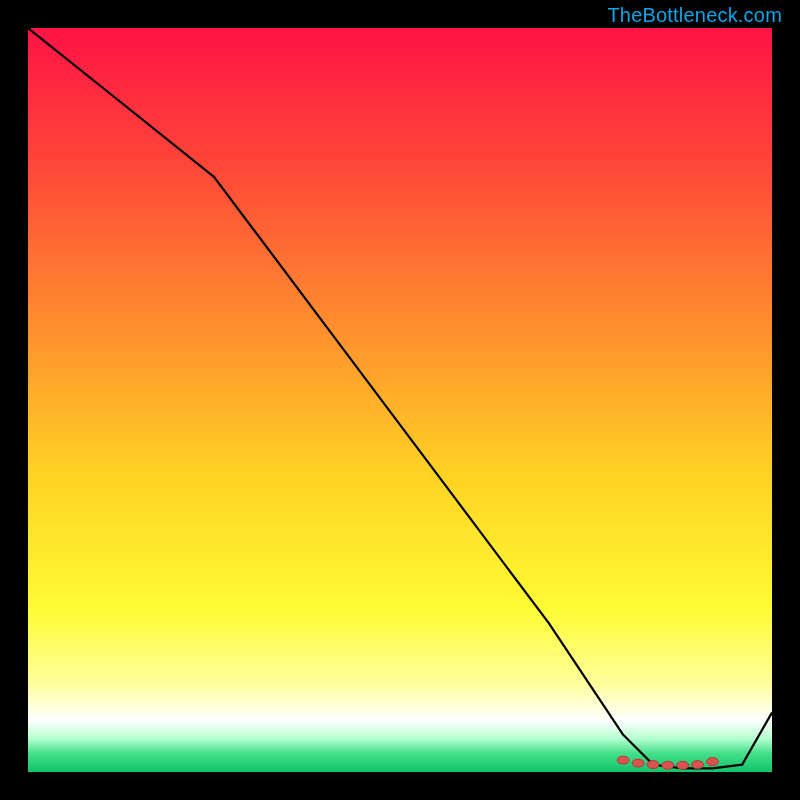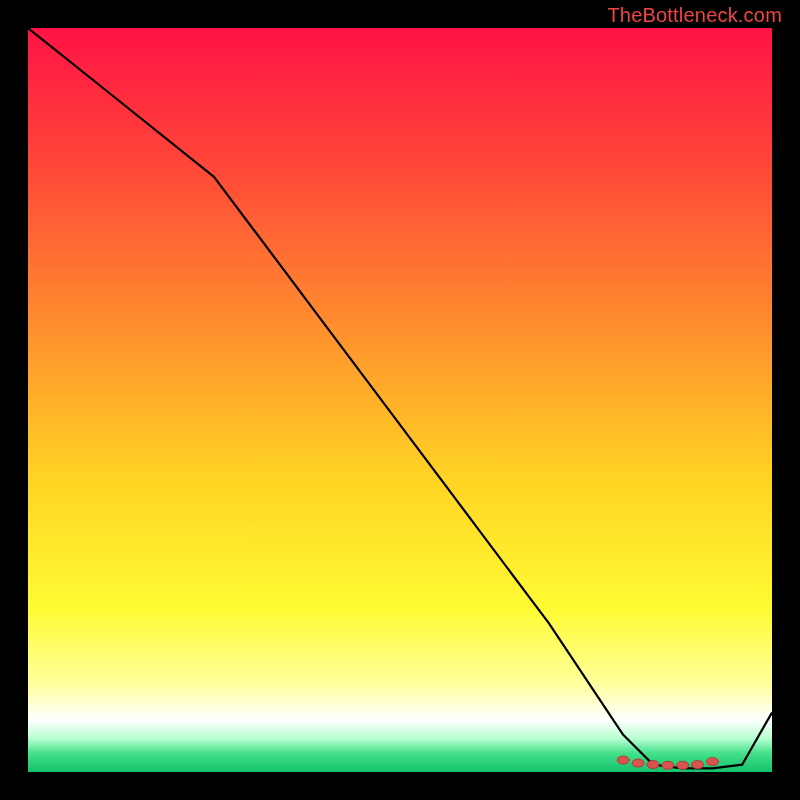--- a/index.html
+++ b/index.html
@@ -9,21 +9,21 @@
     height: 800px;
     background: #000;
     font-family: Arial, Helvetica, sans-serif;
     position: relative;
     overflow: hidden;
   }
   .attribution {
     position: absolute;
     top: 4px;
     right: 18px;
-    color: #ef4444;
+    color: #0ea5e9;
     font-size: 20px;
     font-weight: 500;
     letter-spacing: 0.2px;
   }
   .frame {
     position: absolute;
     left: 28px;
     top: 28px;
     width: 744px;
     height: 744px;

